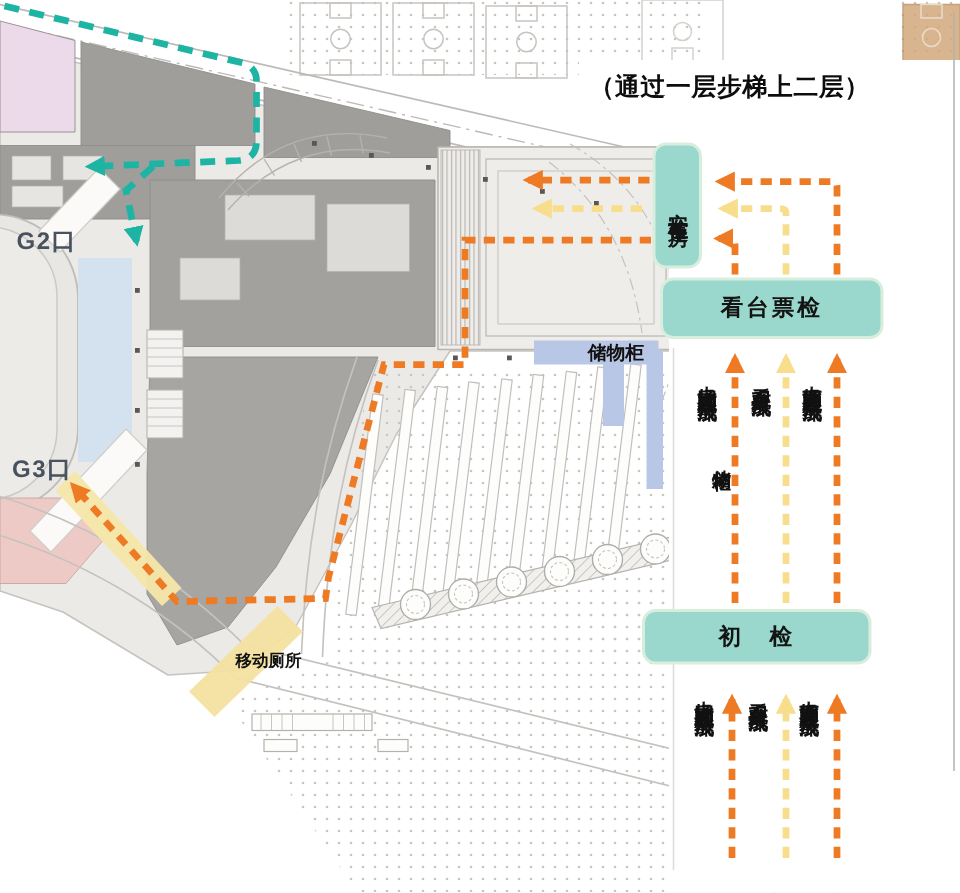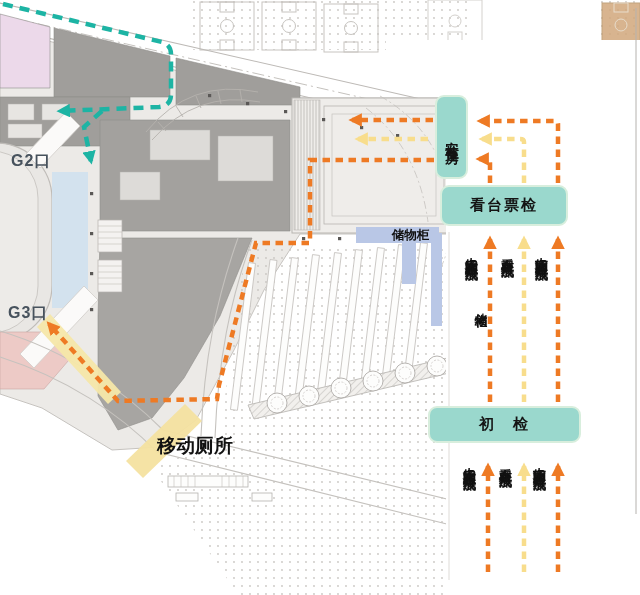--- a/index.html
+++ b/index.html
@@ -286,47 +286,48 @@
       <marker id="ah-o" markerWidth="3" markerHeight="3" refX="2.2" refY="1.5" orient="auto">
         <path d="M0,0 L3,1.5 L0,3 Z" style="fill:var(--c-orange)"></path>
       </marker>
       <marker id="ah-y" markerWidth="3" markerHeight="3" refX="2.2" refY="1.5" orient="auto">
         <path d="M0,0 L3,1.5 L0,3 Z" style="fill:var(--c-yellow)"></path>
       </marker>
     </defs>
   </svg>
 
   <div class="title" style="z-index:6;">
+    <div>（通过一层步梯上二层）</div>
   </div>
 
   <div class="tealbox vtext" style="left:435px;top:95px;width:33px;height:84px;font-size:13.5px;letter-spacing:3px;z-index:6;">
     <span>安检蓬房</span>
   </div>
 
-  <div class="tealbox" style="left:440px;top:185px;width:128px;height:41px;font-size:15px;letter-spacing:2px;z-index:6;">
+  <div class="tealbox" style="left:440px;top:185px;width:149px;height:41px;font-size:15px;letter-spacing:2px;z-index:6;">
     <span>看台票检</span>
   </div>
 
   <div class="tealbox" style="left:428px;top:406px;width:153px;height:37px;font-size:15px;letter-spacing:2px;z-index:6;">
     <span>初　检</span>
   </div>
 
   <div class="bluebox" style="left:402px;top:240px;width:14px;height:44px;z-index:4;"></div>
   <div class="bluebox lbl" style="left:356px;top:227px;width:57px;height:16px;font-size:12.5px;display:flex;align-items:center;justify-content:center;z-index:6;">
     <span>储物柜</span>
   </div>
   <div class="bluebox" style="left:431px;top:233px;width:11px;height:93px;z-index:4;"></div>
   <div class="lbl vtext" style="left:432px;top:243px;font-size:12.5px;letter-spacing:1px;z-index:6;">
     <span>储物柜</span>
   </div>
 
   <div class="gate" style="left:11px;top:151px;z-index:6;">G2口</div>
   <div class="gate" style="left:8px;top:303px;z-index:6;">G3口</div>
 
-  <div class="lbl" style="left:131px;top:433px;font-size:19px;z-index:6;">移动厕所</div>
+  <div class="lbl" style="left:131px;top:433px;font-size:11px;z-index:6;">移动厕所</div>
 
   <div class="flowlbl" style="left:463px;top:247px;z-index:6;">内场东区观众流线</div>
   <div class="flowlbl" style="left:499px;top:247px;z-index:6;">看台观众流线</div>
   <div class="flowlbl" style="left:533px;top:247px;z-index:6;">内场西区观众流线</div>
 
   <div class="flowlbl" style="left:461px;top:457px;z-index:6;">内场东区观众流线</div>
   <div class="flowlbl" style="left:497px;top:457px;z-index:6;">看台观众流线</div>
   <div class="flowlbl" style="left:531px;top:457px;z-index:6;">内场西区观众流线</div>
 
 </div>

